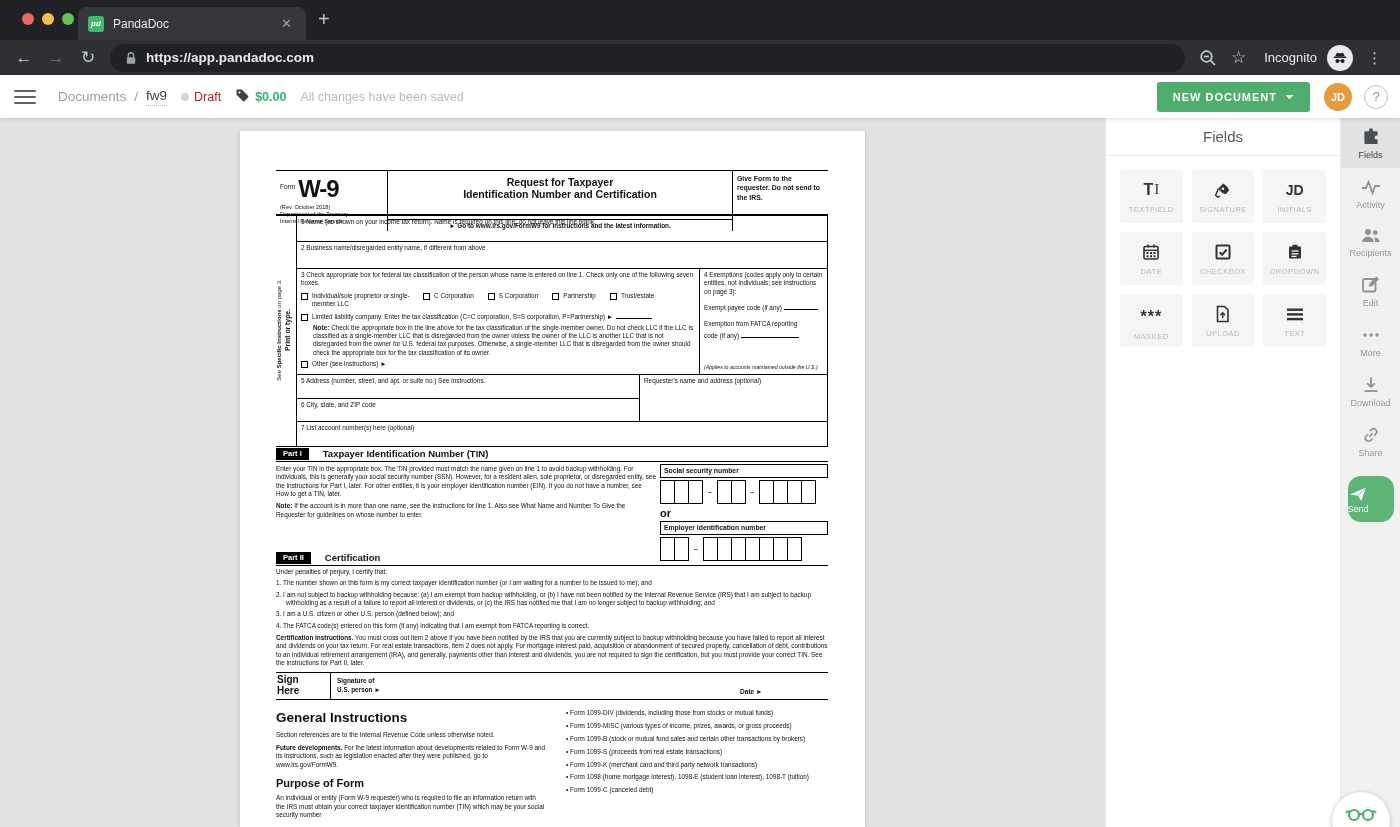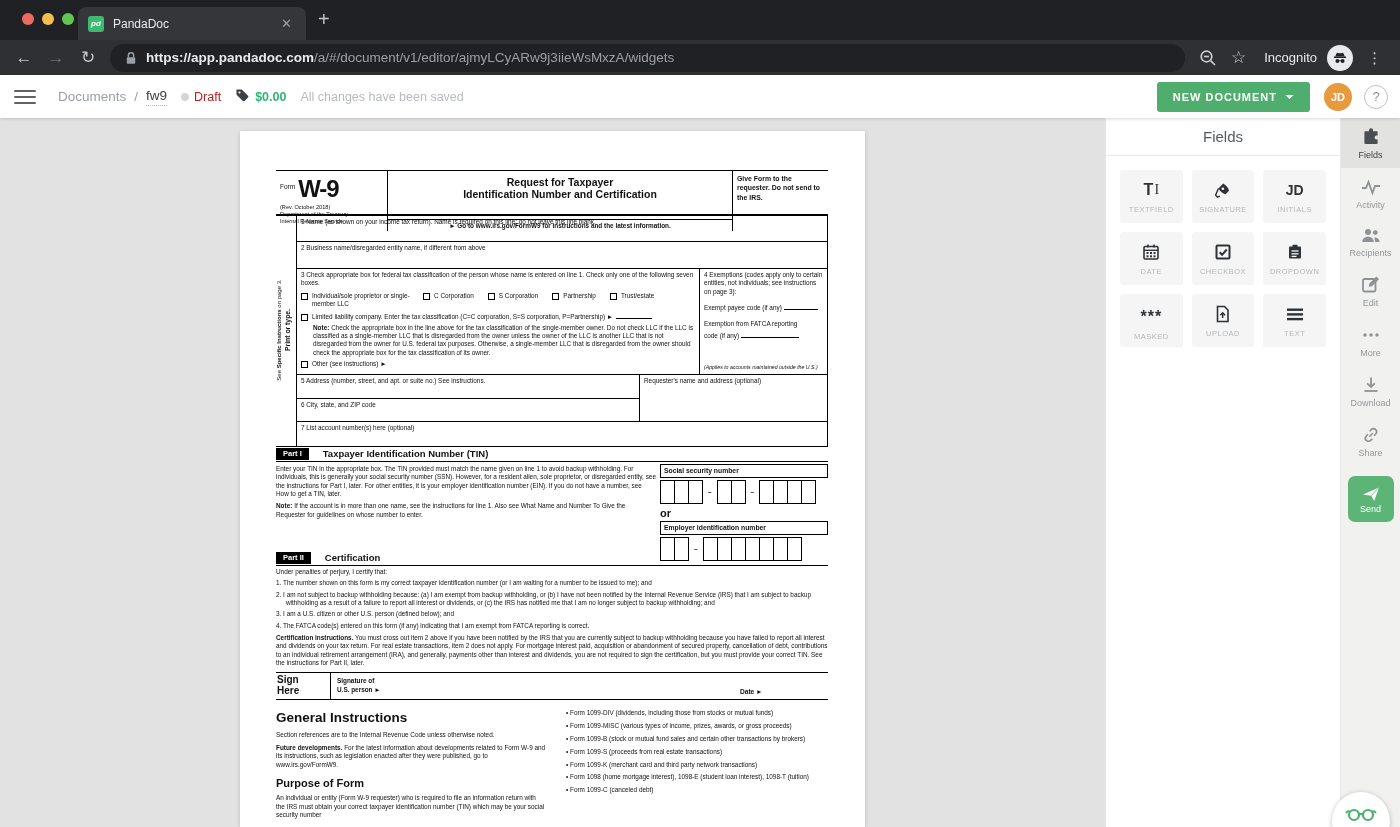--- a/index.html
+++ b/index.html
@@ -154,22 +154,22 @@
 
   
   .rail { position:absolute; left:1340px; top:118px; width:60px; height:709px; background:#f1f1ef;
           border-left:1px solid #e9e9e7; display:flex; flex-direction:column; align-items:center; }
   .rail-item { width:60px; padding:9px 0 8px; display:flex; flex-direction:column; align-items:center; gap:3px; }
   .rail-item .ri-label { font-size:9px; color:#94979a; }
   .rail-item svg { fill:#8f9295; stroke:#8f9295; }
   .rail-item.active { background:#e2e2e0; }
   .rail-item.active .ri-label { color:#3f4348; }
   .rail-item.active svg { fill:#4a4e52; stroke:#4a4e52; }
-  .send-btn { width:46px; height:46px; background:#5cb576; border-radius:7px; display:flex; flex-direction:column;
-              align-items:center; justify-content:center; gap:1px; margin-top:10px; }
+  .send-btn { width:46px; height:46px; background:#5cb576; border-radius:13px; display:flex; flex-direction:column;
+              align-items:flex-start; justify-content:center; gap:1px; margin-top:10px; }
   .send-btn .ri-label { font-size:9px; color:#fff; }
 
   .chat-widget { position:absolute; left:1332px; top:792px; width:58px; height:58px; border-radius:50%;
                  background:#fff; box-shadow:0 1px 5px rgba(0,0,0,.25); display:flex; justify-content:center; padding-top:12px; }
 
   .no-stroke { stroke:none !important; }
 </style>
 </head>
 <body>
 
@@ -190,21 +190,20 @@
 <div class="chrome-toolbar">
   <span class="nav-btn" style="margin-left:8px;">←</span>
   <span class="nav-btn dim">→</span>
   <span class="nav-btn">↻</span>
   <div class="omnibox">
     <svg width="14" height="16" viewBox="0 0 16 16">
         <path d="M5 7V5a3 3 0 0 1 6 0v2" fill="none" stroke="#9aa0a6" stroke-width="1.6"></path>
         <rect x="3.2" y="7" width="9.6" height="7.5" rx="1" fill="#9aa0a6"></rect>
       </svg>
     <span class="url-secure">https://app.pandadoc.com</span>
-      <span class="url-path">/a/#/document/v1/editor/ajmyLCyARw9j3iieWsMxzA/widgets</span>
   </div>
   <span class="tool-ico">
     <svg width="18" height="18" viewBox="0 0 18 18">
         <circle cx="7.5" cy="7.5" r="5.3" fill="none" stroke="#c9ccd0" stroke-width="1.7"></circle>
         <line x1="5" y1="7.5" x2="10" y2="7.5" stroke="#c9ccd0" stroke-width="1.7"></line>
         <line x1="11.6" y1="11.6" x2="16" y2="16" stroke="#c9ccd0" stroke-width="1.7"></line>
       </svg>
   </span>
   <span class="star">☆</span>
   <span class="incog-label">Incognito</span>

